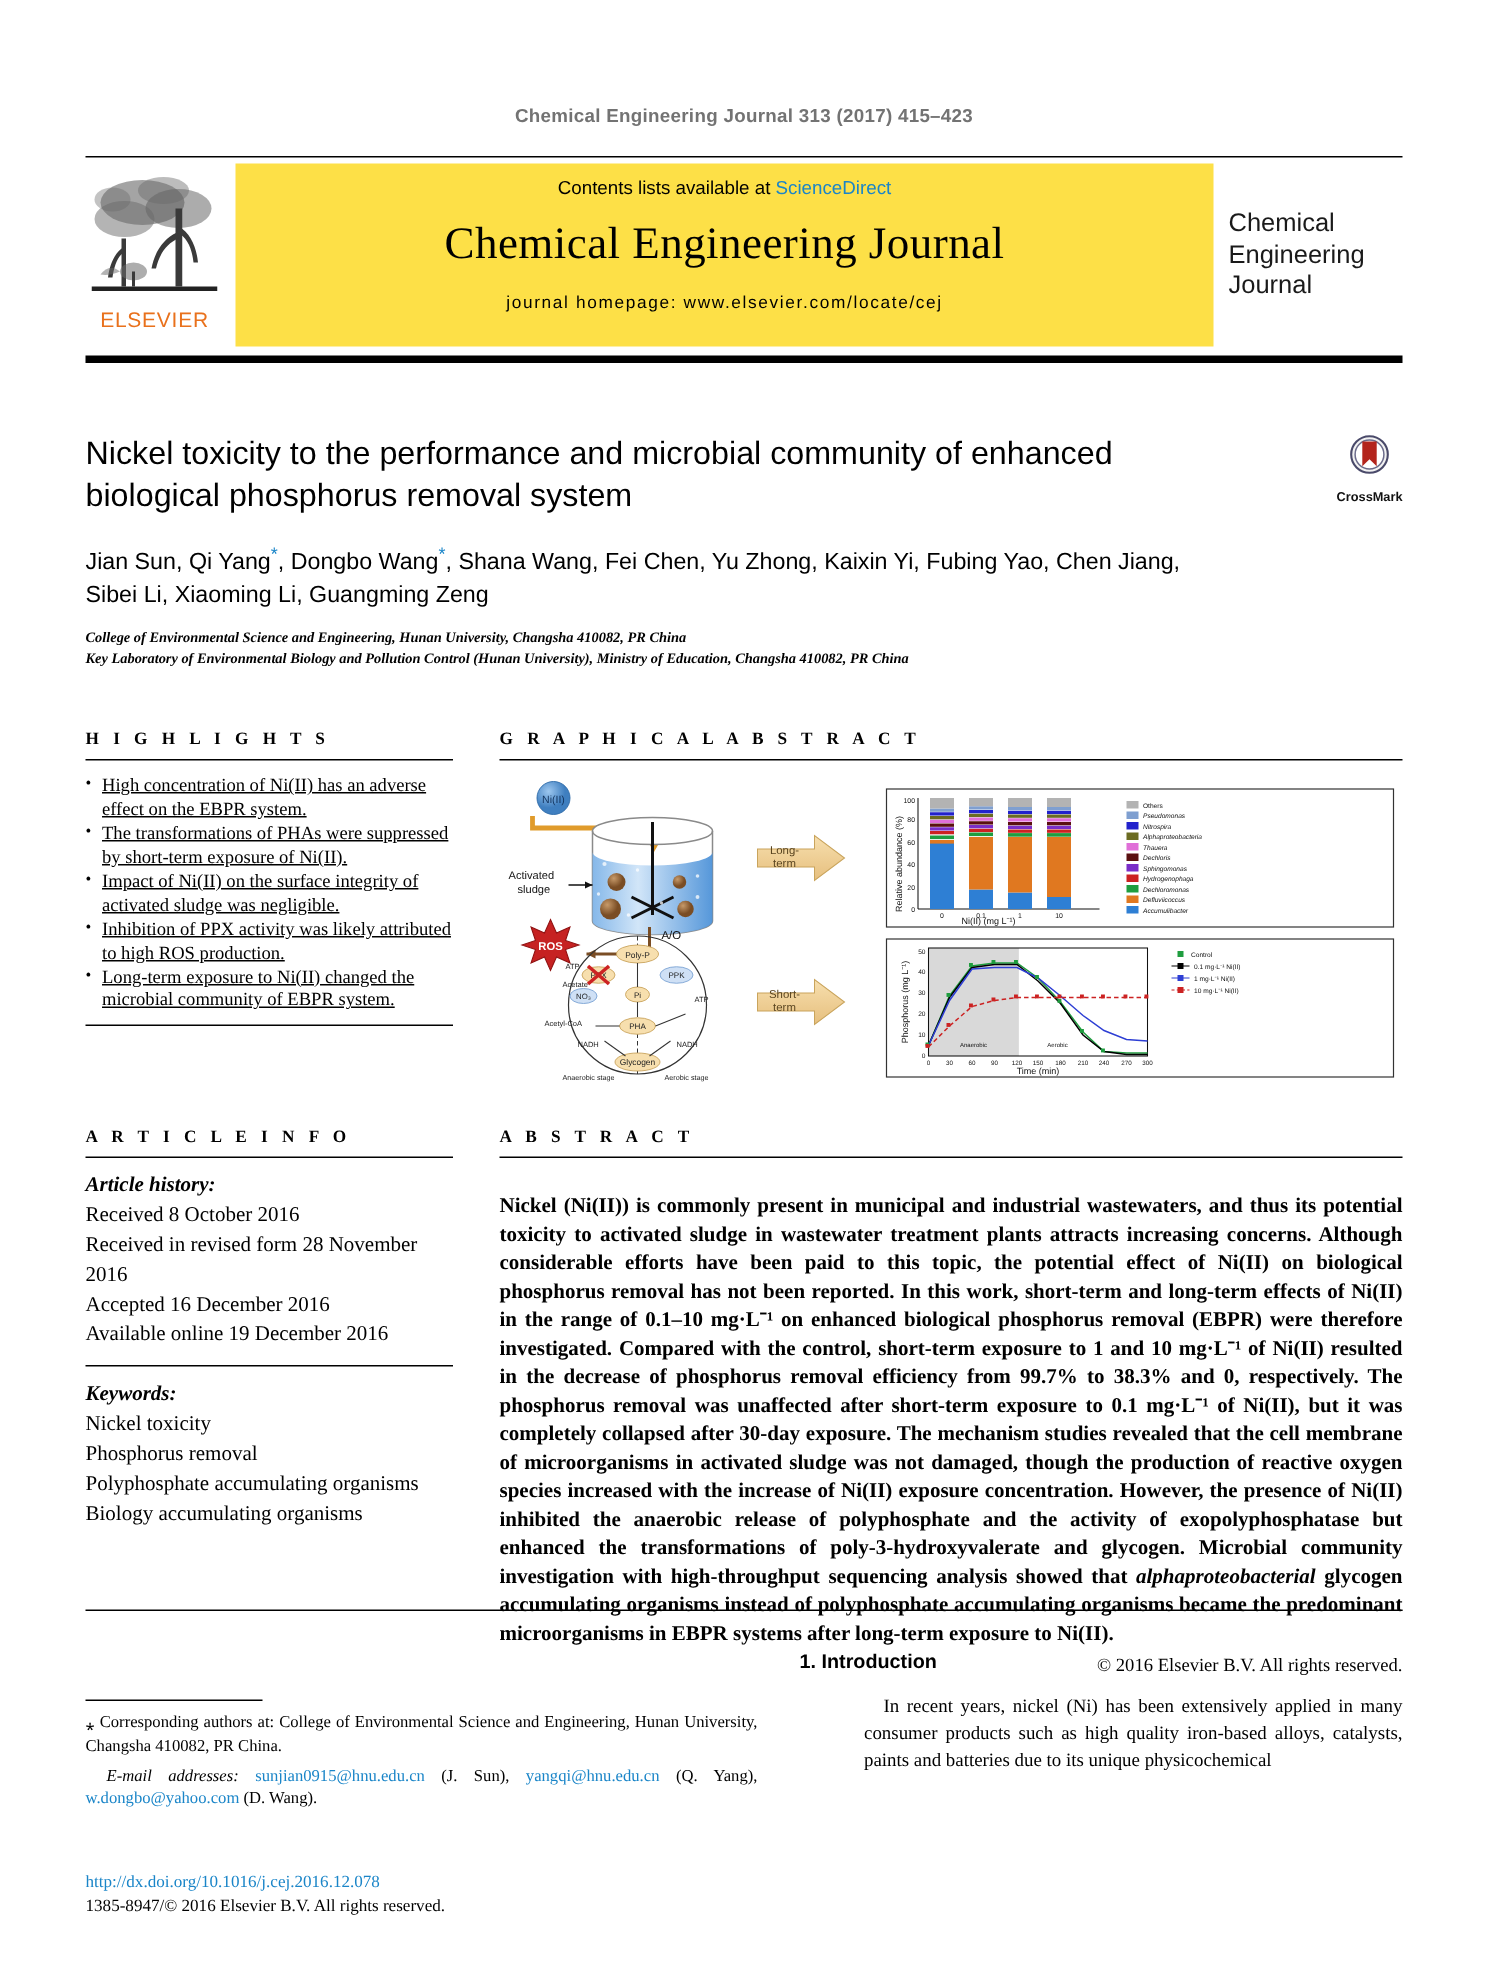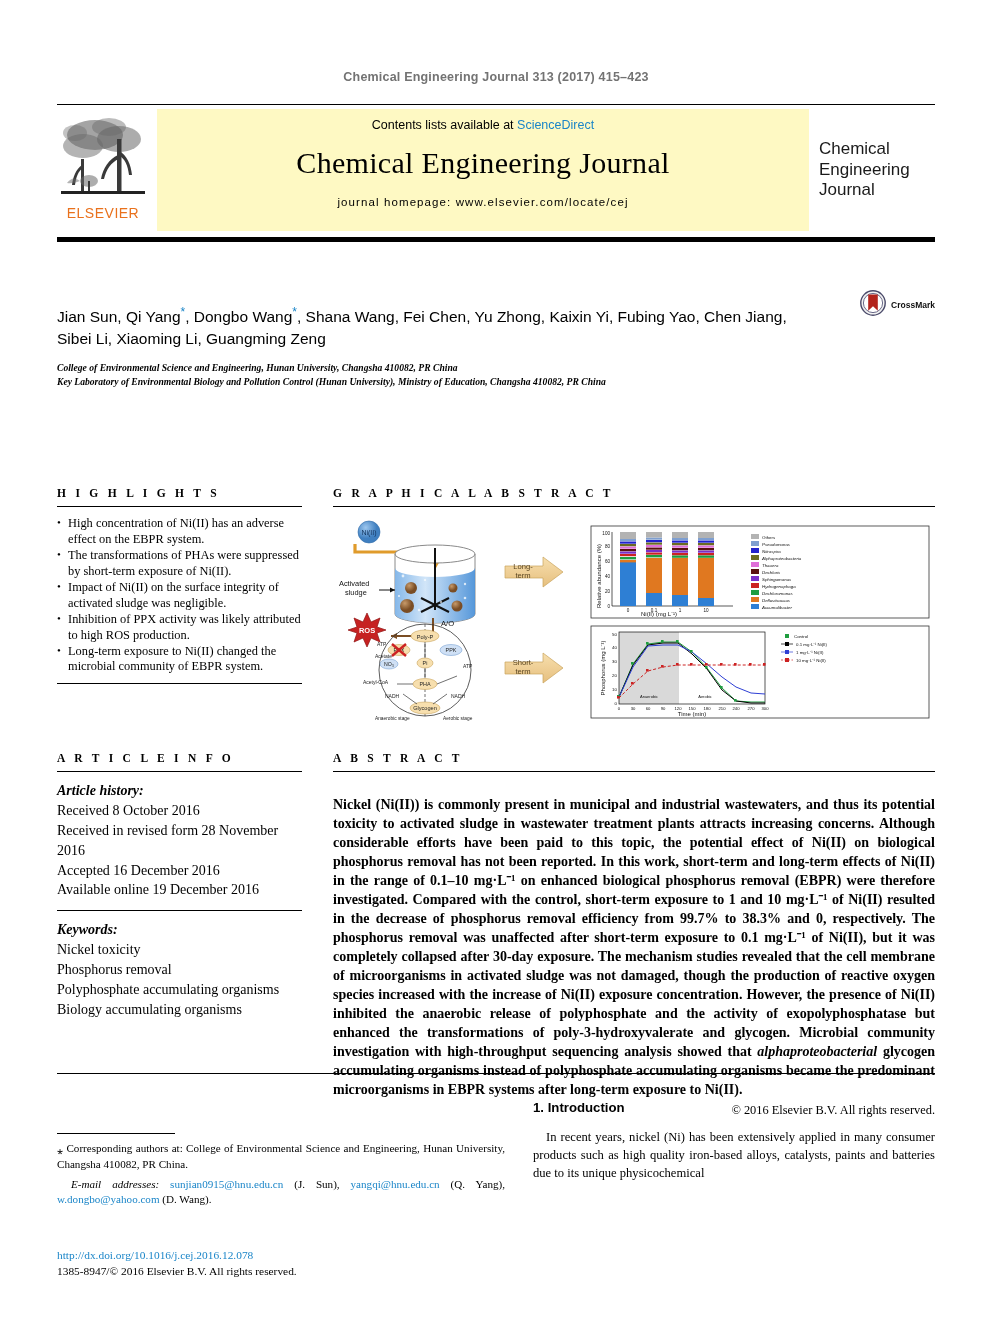--- a/index.html
+++ b/index.html
@@ -13,53 +13,53 @@
 
   
   .masthead{position:absolute;left:57px;top:104px;width:878px;}
   .rule-top{border-top:1.5px solid #000;width:878px;height:0;}
   .mast-row{display:flex;align-items:stretch;margin-top:4px;height:122px;}
   .elsevier-logo{width:92px;flex:0 0 92px;display:flex;flex-direction:column;
                  align-items:center;justify-content:flex-start;padding-top:4px;}
   .tree-svg{display:block;}
   .elsevier-word{font-family:Liberation Sans, sans-serif;font-size:14px;letter-spacing:.5px;
                  color:#E9711C;font-weight:400;line-height:1;margin-top:1px;}
-  .mast-center{flex:1 1 auto;background:#fef9c3;margin:0 10px 0 8px;
+  .mast-center{flex:1 1 auto;background:#fde047;margin:0 10px 0 8px;
                display:flex;flex-direction:column;align-items:center;justify-content:center;}
   .contents-line{font-size:12.5px;font-family:"Liberation Sans",sans-serif;margin-top:6px;}
   .sciencedirect{color:#1a85c8;font-family:"Liberation Sans",sans-serif;}
   .journal-title{font-family:"Liberation Serif",serif;font-size:30px;margin:14px 0 16px 0;letter-spacing:.3px;}
   .homepage{font-family:"Liberation Sans",sans-serif;font-size:11.5px;letter-spacing:1.1px;margin-bottom:20px;}
   .cover{width:116px;flex:0 0 116px;display:flex;flex-direction:column;justify-content:center;
          font-family:"Liberation Sans",sans-serif;font-size:17px;line-height:1.22;color:#1a1a1a;}
   .rule-thick{margin-top:6px;border-top:5px solid #000;width:878px;height:0;}
 
   
   .titleblock{position:absolute;left:57px;top:288px;width:878px;}
   .art-title{font-family:"Liberation Sans",sans-serif;font-weight:400;font-size:21.5px;
              line-height:1.32;width:700px;color:#000;}
-  .crossmark{position:absolute;right:0;top:2px;display:flex;align-items:center;gap:5px;}
+  .crossmark{position:absolute;right:0;top:2px;display:flex;align-items:center;gap:5px;flex-direction:column;}
   .cm-label{font-family:"Liberation Sans",sans-serif;font-weight:bold;font-size:8.5px;color:#111;}
   .authors{font-family:"Liberation Sans",sans-serif;font-size:15.5px;line-height:1.42;
            margin-top:16px;width:878px;}
   .authors sup{color:#1a85c8;font-size:12px;}
   .affil{font-family:"Liberation Serif",serif;font-style:italic;font-weight:bold;font-size:9.6px;
          line-height:1.45;margin-top:11px;}
 
   
   .sec-head{font-family:"Liberation Serif",serif;font-weight:bold;font-size:11.5px;
             letter-spacing:3.3px;}
   .hr-thin{border-top:1px solid #000;margin-top:7px;}
 
   
   .col-left{position:absolute;left:57px;top:487px;width:245px;}
   .col-right{position:absolute;left:333px;top:487px;width:602px;}
 
   .hl-list{list-style:none;margin:9px 0 0 0;padding:0;font-family:"Liberation Serif",serif;
-           font-size:12.4px;line-height:1.285;}
+           font-size:12.4px;line-height:1.285;text-decoration:underline;}
   .hl-list li{position:relative;padding-left:11px;margin-bottom:0px;}
   .hl-list li:before{content:"\2022";position:absolute;left:0;top:-1px;font-size:11px;}
   .hl-bottomrule{border-top:1px solid #000;margin-top:8px;}
 
   
   .ga-box{margin-top:11px;width:602px;height:203px;position:relative;}
 
   
   .ainfo{position:absolute;left:57px;top:752px;width:245px;}
   .ai-body{font-family:"Liberation Serif",serif;font-size:14px;line-height:1.42;margin-top:9px;}
@@ -78,21 +78,21 @@
   .fn-shortrule{width:118px;border-top:1px solid #000;margin-bottom:7px;}
   .fn-text{font-family:"Liberation Serif",serif;font-size:11.1px;line-height:1.42;text-align:justify;}
   .lnk{color:#1a85c8;}
   .doi-block{position:absolute;left:57px;top:1248px;width:448px;
              font-family:"Liberation Serif",serif;font-size:11.4px;line-height:1.4;}
 
   
   .intro{position:absolute;left:533px;top:1100px;width:402px;}
   .intro-h{font-family:"Liberation Sans",sans-serif;font-weight:bold;font-size:13.2px;}
   .intro-p{font-family:"Liberation Serif",serif;font-size:12.6px;line-height:1.42;
-           text-align:justify;margin-top:14px;text-indent:13px;}
+           text-align:justify;margin-top:14px;text-indent:13px;margin-left:43px;}
 
   
   .ga-svgwrap{position:absolute;left:0;top:0;}
 </style>
 </head>
 <body>
 
 <div class="page">
 
   <div class="runhead">Chemical Engineering Journal 313 (2017) 415–423</div>
@@ -147,20 +147,21 @@
     <div class="crossmark">
       <span>
         <svg width="26" height="26" viewBox="0 0 26 26" aria-hidden="true">
           <circle cx="13" cy="13" r="12.2" fill="#f2f2f2" stroke="#4a4a6a" stroke-width="1.4"></circle>
           <circle cx="13" cy="13" r="9.6" fill="#ffffff" stroke="#6b6b8a" stroke-width="1"></circle>
           <path d="M8.2 4.4 h9.6 v16.4 l-4.8 -4.6 l-4.8 4.6 Z" fill="#b3241c"></path>
         </svg>
       </span>
       <span class="cm-label">CrossMark</span>
     </div>
+    <div class="art-title">Nickel toxicity to the performance and microbial community of enhanced biological phosphorus removal system</div>
     <div class="authors">
       <span>Jian Sun, Qi Yang</span><sup>*</sup><span>, Dongbo Wang</span><sup>*</sup><span>, Shana Wang, Fei Chen, Yu Zhong, Kaixin Yi, Fubing Yao, Chen Jiang,</span>
       <div>Sibei Li, Xiaoming Li, Guangming Zeng</div>
     </div>
     <div class="affil">
       <div>College of Environmental Science and Engineering, Hunan University, Changsha 410082, PR China</div>
       <div>Key Laboratory of Environmental Biology and Pollution Control (Hunan University), Ministry of Education, Changsha 410082, PR China</div>
     </div>
   </div>
 

